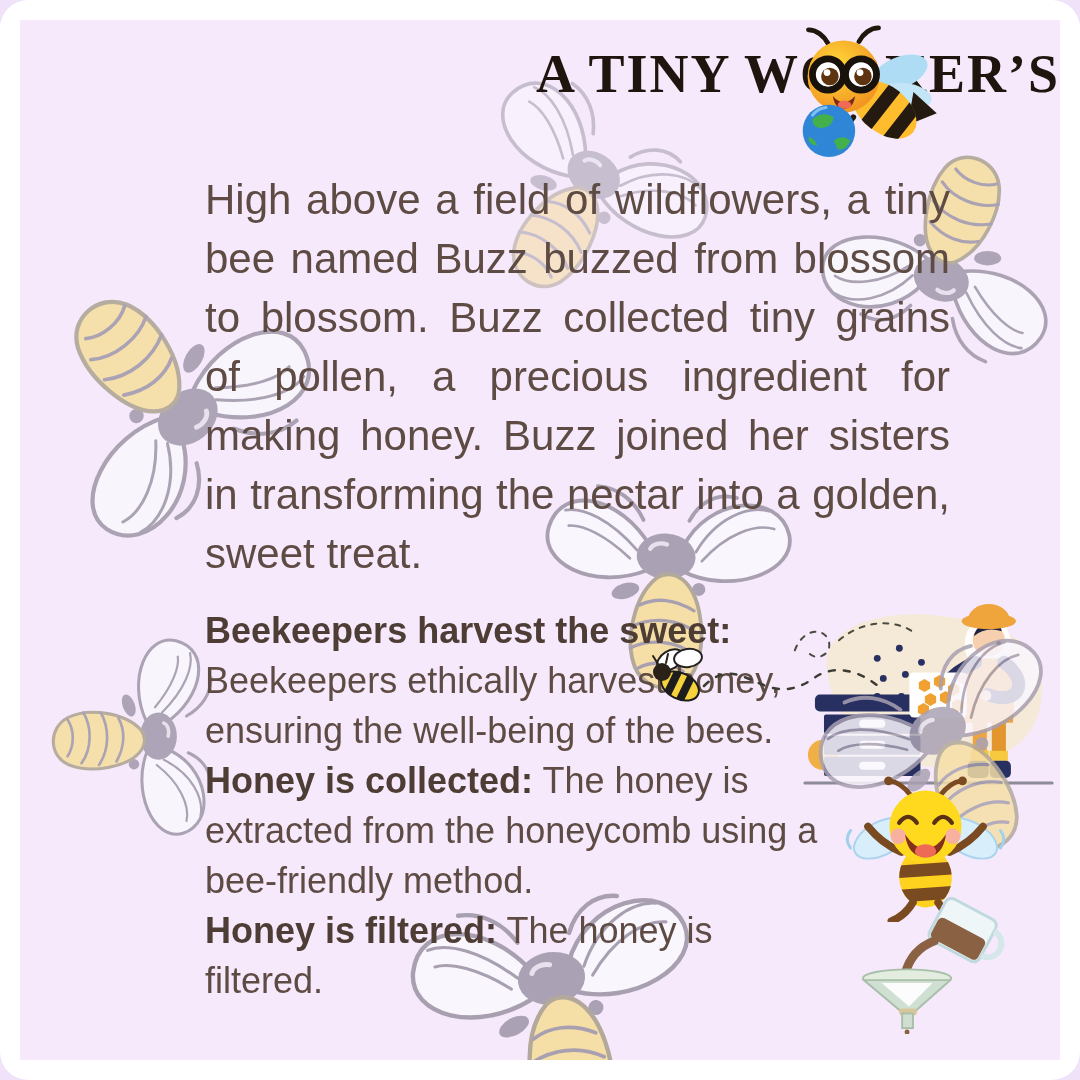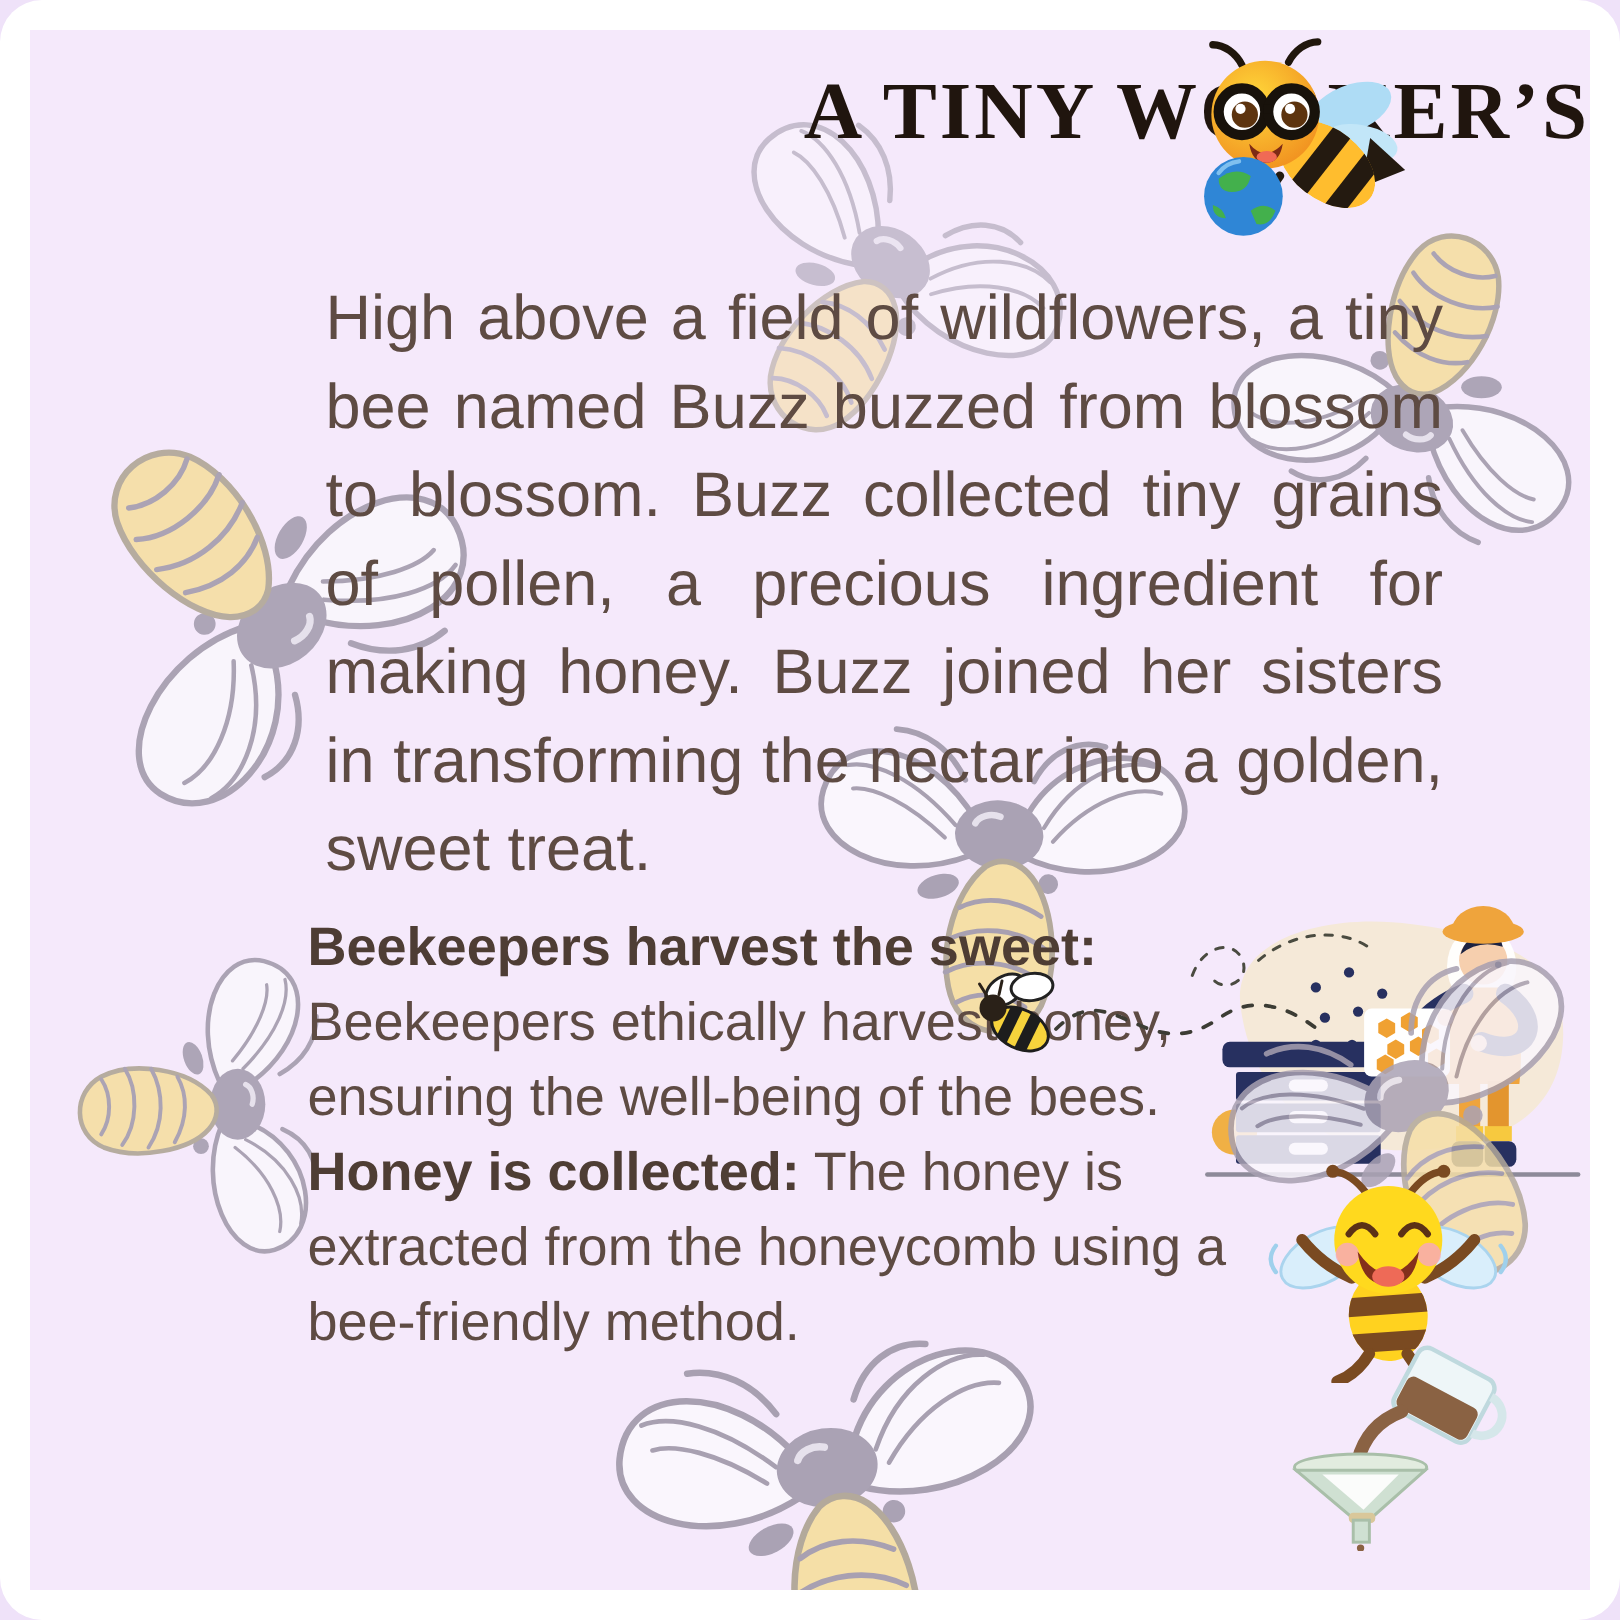--- a/index.html
+++ b/index.html
@@ -4,21 +4,21 @@
 <style>
   html,body{margin:0;padding:0;width:1080px;height:1080px;background:#efe2f9;overflow:hidden;}
   *{box-sizing:border-box;}
   .canvas{position:absolute;left:0;top:0;width:1080px;height:1080px;background:#ffffff;border-radius:28px;overflow:hidden;}
   .panel{position:absolute;left:20px;top:20px;width:1040px;height:1040px;background:#f5e9fb;overflow:hidden;}
   .sbee{position:absolute;pointer-events:none;}
   .ill{position:absolute;}
   .title{position:absolute;left:0;top:22px;width:100%;text-align:right;
          font-family:"Liberation Serif", serif;font-weight:700;font-size:54px;line-height:64px;
          color:#20150e;letter-spacing:2px;}
-  .story{position:absolute;left:185px;top:150px;width:745px;margin:12px;
+  .story{position:absolute;left:185px;top:150px;width:745px;margin:0;
          font-family:"Liberation Sans", sans-serif;font-size:42px;line-height:59px;
          color:#5e4b43;text-align:justify;}
   .steps{position:absolute;left:185px;top:586px;width:630px;
          font-family:"Liberation Sans", sans-serif;font-size:36px;line-height:50px;color:#5e4b43;}
   .steps p{margin:0;}
   .steps strong{color:#4e3d34;font-weight:700;}
   .smartbee{left:762px;top:4px;width:158px;height:136px;}
   .keeper{left:770px;top:572px;width:278px;height:206px;}
   .happy{left:820px;top:756px;width:172px;height:146px;}
   .funnel{left:830px;top:872px;width:166px;height:142px;}
@@ -200,20 +200,24 @@
 
     <div class="steps">
       <p>
         <strong>Beekeepers harvest the sweet:</strong>
         <span>Beekeepers ethically harvest honey, ensuring the well-being of the bees.</span>
       </p>
       <p>
         <strong>Honey is collected:</strong>
         <span>The honey is extracted from the honeycomb using a bee-friendly method.</span>
       </p>
+      <p>
+        <strong>Honey is filtered:</strong>
+        <span>The honey is filtered.</span>
+      </p>
     </div>
 
     <svg class="ill trailbee" viewBox="0 0 246 92">
       <defs>
           <clipPath id="tb">
             <ellipse cx="38" cy="52" rx="20" ry="13"></ellipse>
           </clipPath>
         </defs>
       <path d="M62,52 C100,14 122,80 172,44 C192,30 216,36 236,52" stroke="#3c3c34" stroke-width="2.5" fill="none" stroke-dasharray="6 9" stroke-linecap="round"></path>
       <ellipse cx="28" cy="26" rx="14" ry="9" fill="#ffffff" stroke="#222222" stroke-width="2" transform="rotate(-32 28 26)"></ellipse>

